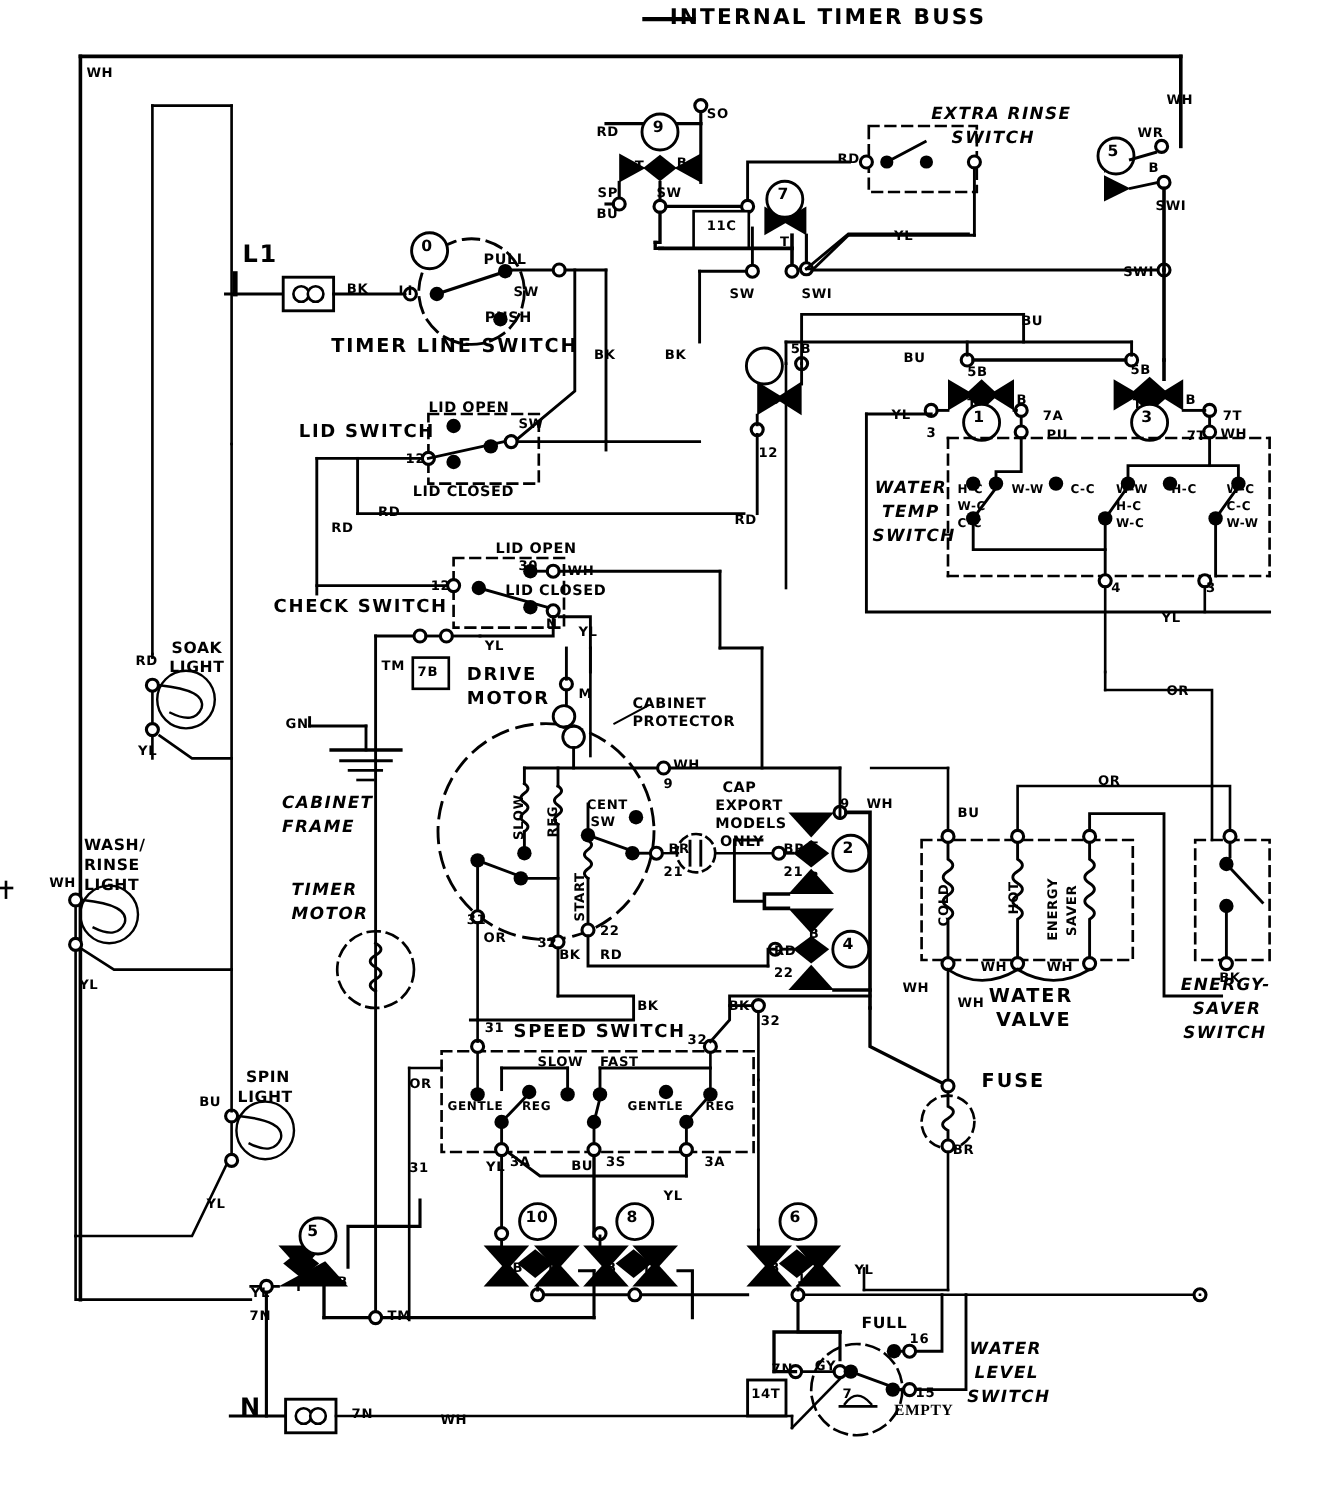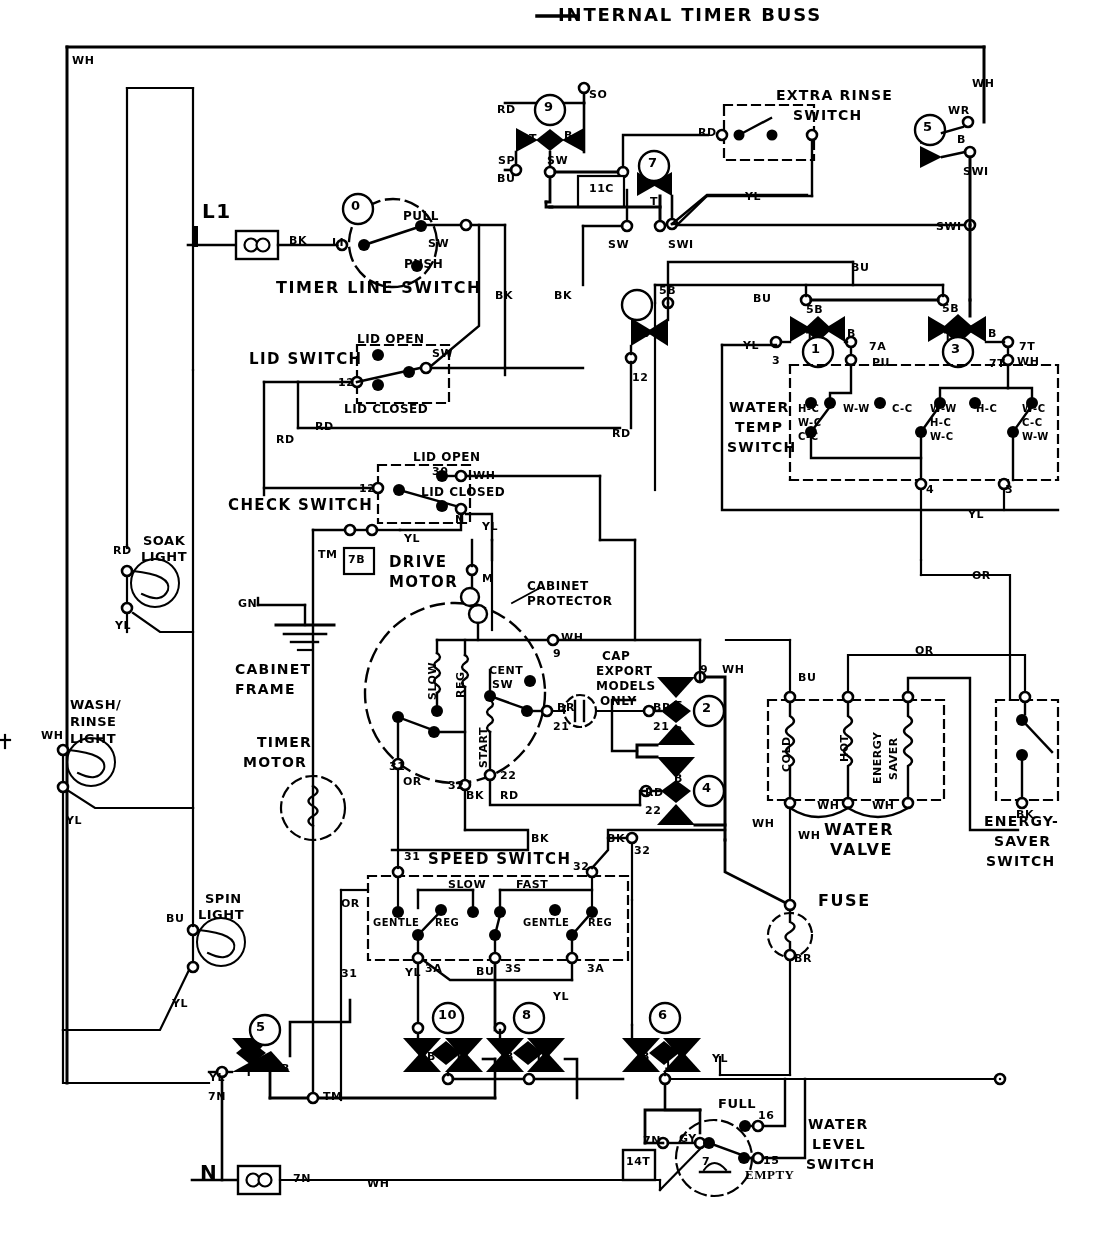--- a/index.html
+++ b/index.html
@@ -6,21 +6,21 @@
   html,body{margin:0;padding:0;background:#ffffff;}
   body{font-family:"DejaVu Sans",sans-serif;}
   #sheet{position:relative;width:1100px;height:1251px;background:#fff;overflow:hidden;}
   #sheet svg{position:absolute;left:0;top:0;}
   .lbl{position:absolute;font-family:"DejaVu Sans",sans-serif;font-weight:bold;color:#000;
        letter-spacing:0.5px;white-space:pre;line-height:1.05;}
   .t10{font-size:10px;}
   .t11{font-size:11px;}
   .t12{font-size:12px;}
   .t13{font-size:13px;}
-  .t14{font-size:14px;letter-spacing:1.2px;}
+  .t14{font-size:14px;letter-spacing:1.2px;font-style:italic;}
   .t15{font-size:15px;letter-spacing:1.4px;}
   .t16{font-size:16px;letter-spacing:1.6px;}
   .t18{font-size:18px;letter-spacing:1.8px;}
   .t20{font-size:20px;letter-spacing:1.5px;}
   .ctr{text-align:center;transform:translateX(-50%);}
   .vert{transform-origin:left top;}
 </style>
 </head>
 <body>
 
@@ -609,21 +609,21 @@
 <div class="lbl t11 vert" style="left:478px;top:768px;transform:rotate(-90deg);transform-origin:left top;">START</div>
 <div class="lbl t11" style="left:489px;top:665px;">CENT</div>
 <div class="lbl t11" style="left:492px;top:679px;">SW</div>
 <div class="lbl t12" style="left:602px;top:650px;">CAP</div>
 <div class="lbl t12" style="left:596px;top:665px;">EXPORT</div>
 <div class="lbl t12" style="left:596px;top:680px;">MODELS</div>
 <div class="lbl t12" style="left:600px;top:695px;">ONLY</div>
 
 <div class="lbl t15" style="left:428px;top:852px;">SPEED SWITCH</div>
 <div class="lbl t11" style="left:448px;top:879px;">SLOW</div>
-<div class="lbl t11" style="left:516px;top:879px;text-align:center;">FAST</div>
+<div class="lbl t11" style="left:500px;top:879px;text-align:center;">FAST</div>
 <div class="lbl t10" style="left:373px;top:918px;">GENTLE</div>
 <div class="lbl t10" style="left:435px;top:918px;">REG</div>
 <div class="lbl t10" style="left:523px;top:918px;">GENTLE</div>
 <div class="lbl t10" style="left:588px;top:918px;">REG</div>
 
 <div class="lbl t16" style="left:824px;top:822px;">WATER</div>
 <div class="lbl t16" style="left:830px;top:842px;">VALVE</div>
 <div class="lbl t11 vert" style="left:781px;top:772px;transform:rotate(-90deg);transform-origin:left top;">COLD</div>
 <div class="lbl t11 vert" style="left:839px;top:762px;transform:rotate(-90deg);transform-origin:left top;">HOT</div>
 <div class="lbl t11 vert" style="left:872px;top:784px;transform:rotate(-90deg);transform-origin:left top;">ENERGY</div>
@@ -640,21 +640,21 @@
 <div class="lbl t13" style="left:745px;top:1168px;font-family:Liberation Serif, serif;">EMPTY</div>
 
 <div class="lbl t13" style="left:143px;top:534px;">SOAK</div>
 <div class="lbl t13" style="left:141px;top:550px;">LIGHT</div>
 <div class="lbl t13" style="left:70px;top:698px;">WASH/</div>
 <div class="lbl t13" style="left:70px;top:715px;">RINSE</div>
 <div class="lbl t13" style="left:70px;top:732px;">LIGHT</div>
 <div class="lbl t13" style="left:205px;top:892px;">SPIN</div>
 <div class="lbl t13" style="left:198px;top:908px;">LIGHT</div>
 
-<div class="lbl t14" style="left:257px;top:735px;">TIMER</div>
+<div class="lbl t14" style="left:243px;top:735px;">TIMER</div>
 <div class="lbl t14" style="left:243px;top:755px;">MOTOR</div>
 <div class="lbl t14" style="left:235px;top:662px;">CABINET</div>
 <div class="lbl t14" style="left:235px;top:682px;">FRAME</div>
 
 <div class="lbl t16" style="left:818px;top:893px;">FUSE</div>
 
 <div class="lbl t20" style="left:200px;top:1162px;">N</div>
 
 <div id="wire-label-layer">
       <div class="lbl t11" style="left: 72px; top: 55px;">WH</div>

